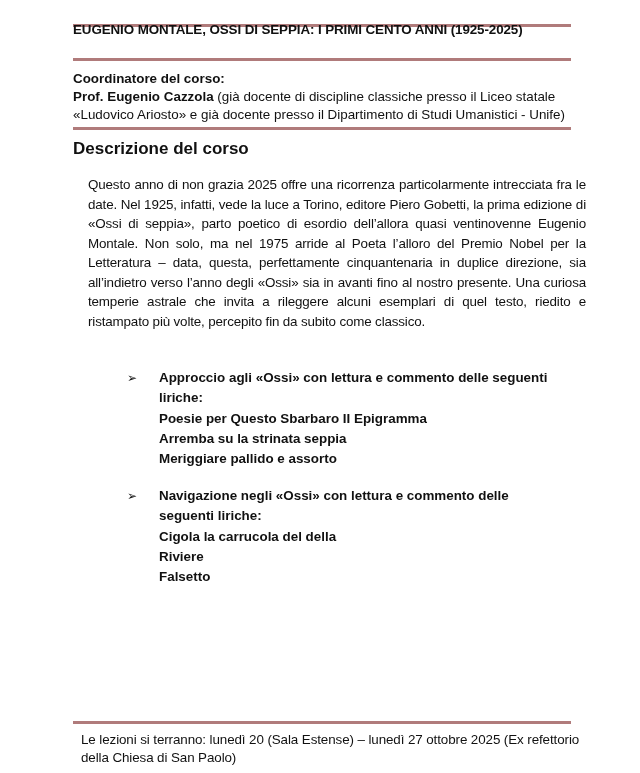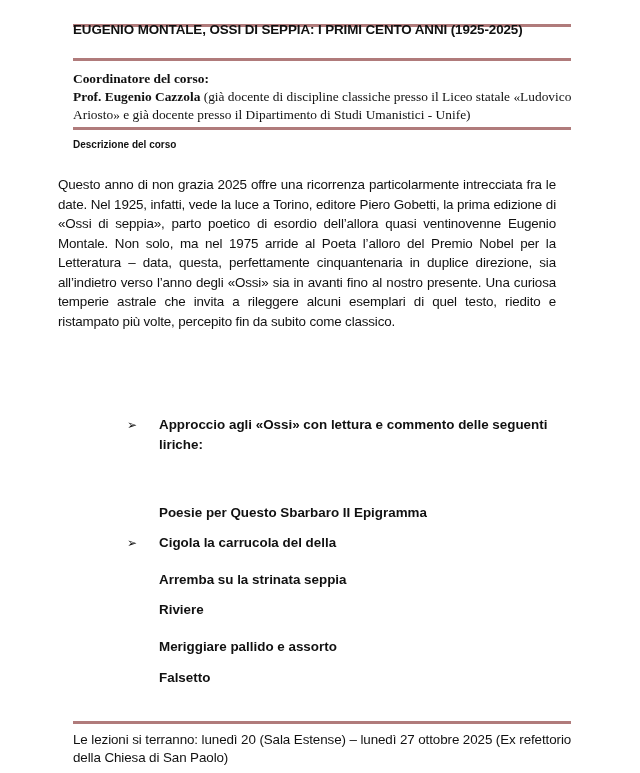--- a/index.html
+++ b/index.html
@@ -10,35 +10,35 @@
     }
     .rule {
       position: absolute; left: 73px; width: 498px; height: 3px;
       background: #b07b7b;
     }
     .title {
       position: absolute; left: 73px; top: 22px; width: 498px;
       font-size: 13.4px; font-weight: bold; letter-spacing: -0.1px;
       white-space: nowrap;
     }
-    .coord { position: absolute; left: 73px; top: 70px; width: 500px; font-size: 13.4px; line-height: 18px; font-family: Liberation Serif, serif; }
+    .coord { position: absolute; left: 73px; top: 70px; width: 500px; font-size: 13.4px; line-height: 18px; }
     .coord .label { font-weight: bold; display: block; }
     .coord .name { font-weight: bold; }
-    .desc-head { position: absolute; left: 73px; top: 139px; font-size: 10px; font-weight: bold; }
+    .desc-head { position: absolute; left: 73px; top: 139px; font-size: 17px; font-weight: bold; }
     .desc {
-      position: absolute; left: 58px; top: 175px; width: 498px;
+      position: absolute; left: 88px; top: 175px; width: 498px;
       font-size: 13.4px; line-height: 19.5px; text-align: justify;
       letter-spacing: -0.15px;
     }
     .list { position: absolute; left: 127px; width: 450px; font-size: 13.4px; font-weight: bold; line-height: 20.3px; }
     .list .item { position: relative; padding-left: 32px; }
     .list .bullet { position: absolute; left: 0; top: 0; font-weight: normal; font-size: 12px; }
-    .list .poem { display: block; margin-top: 47px; }
+    .list .poem { display: block; }
     .footer {
-      position: absolute; left: 73px; top: 731px; width: 500px;
+      position: absolute; left: 81px; top: 731px; width: 500px;
       font-size: 13.4px; line-height: 18px; letter-spacing: -0.1px;
     }
   </style>
 </head>
 <body>
 
 <div class="rule" style="top:24px;"></div>
 <div class="title">EUGENIO MONTALE, OSSI DI SEPPIA: I PRIMI CENTO ANNI (1925-2025)</div>
 <div class="rule" style="top:58px;"></div>
 
@@ -58,20 +58,21 @@
     <span class="poem">Approccio agli «Ossi» con lettura e commento delle seguenti liriche:</span>
     <span class="poem">Poesie per Questo Sbarbaro II Epigramma</span>
     <span class="poem">Arremba su la strinata seppia</span>
     <span class="poem">Meriggiare pallido e assorto</span>
   </div>
 </div>
 
 <div class="list" style="top:486px; width:420px;">
   <div class="item">
     <span class="bullet">➢</span>
+    <span class="poem">Navigazione negli «Ossi» con lettura e commento delle seguenti liriche:</span>
     <span class="poem">Cigola la carrucola del della</span>
     <span class="poem">Riviere</span>
     <span class="poem">Falsetto</span>
   </div>
 </div>
 
 <div class="rule" style="top:721px;"></div>
 <div class="footer">Le lezioni si terranno: lunedì 20 (Sala Estense) – lunedì 27 ottobre 2025 (Ex refettorio della Chiesa di San Paolo)</div>
 
 </body></html>

